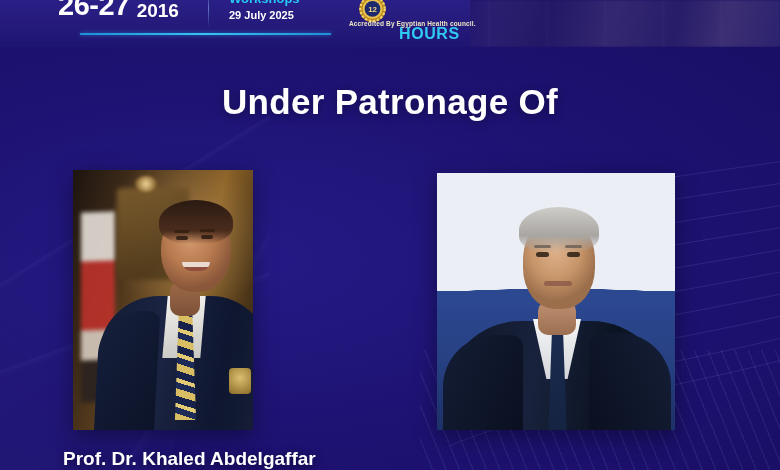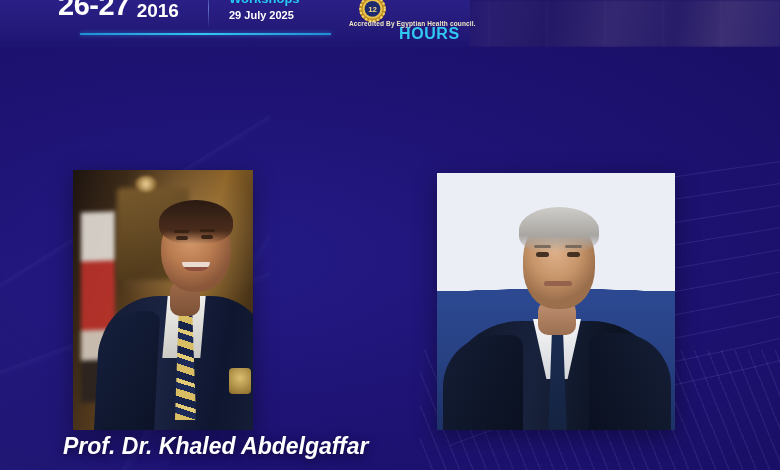--- a/index.html
+++ b/index.html
@@ -185,25 +185,24 @@
   .ph-r-hair{position:absolute;left:82px;top:34px;width:80px;height:46px;border-radius:50% 50% 36% 36%;
     background:linear-gradient(180deg,#cfcdc9 0%,#a9a6a2 62%,rgba(169,166,162,0) 100%);}
   .ph-r-eyeL{position:absolute;left:99px;top:79px;width:13px;height:5px;border-radius:3px;background:#2a1d14;opacity:.85;}
   .ph-r-eyeR{position:absolute;left:130px;top:79px;width:13px;height:5px;border-radius:3px;background:#2a1d14;opacity:.85;}
   .ph-r-brow1{position:absolute;left:97px;top:72px;width:17px;height:3px;border-radius:2px;background:#6d6158;opacity:.85;}
   .ph-r-brow2{position:absolute;left:128px;top:72px;width:17px;height:3px;border-radius:2px;background:#6d6158;opacity:.85;}
   .ph-r-mouth{position:absolute;left:107px;top:108px;width:28px;height:5px;border-radius:4px;background:#8e5a4a;opacity:.85;}
 
   
   .caption{
-    position:absolute;bottom:10px;
-    font-size:23px;font-weight:bold;color:#ffffff;
+    position:absolute;bottom:0;
+    font-size:19px;font-weight:bold;color:#ffffff;
     text-shadow:0 2px 8px rgba(0,0,0,.5);
     white-space:nowrap;
-    font-style:italic;
   }
   .cap-left{left:63px;}
   .cap-right{left:404px;}
 </style>
 </head>
 <body>
 
 <div class="poster">
 
   <div class="bg-base"></div>
@@ -259,20 +258,21 @@
             <circle cx="20" cy="17" r="9" fill="#1e2a6e"></circle>
             <text x="20" y="21" font-family="Liberation Sans, sans-serif" font-size="9" font-weight="bold" fill="#f3d98a" text-anchor="middle">12</text>
           </g>
         </svg>
       </div>
       <div class="hours">HOURS</div>
       <div class="accr-note">Accredited By Egyptian Health council.</div>
     </div>
   </div>
 
+  <div class="title">Under Patronage Of</div>
 
   <div class="portrait p-left">
     <div class="ph-l-bg"></div>
     <div class="ph-l-flag"></div>
     <div class="ph-l-frame"></div>
     <div class="ph-l-lamp"></div>
     <div class="ph-l-suit"></div>
     <div class="ph-l-shoulderL"></div>
     <div class="ph-l-shirt"></div>
     <div class="ph-l-tie"></div>

